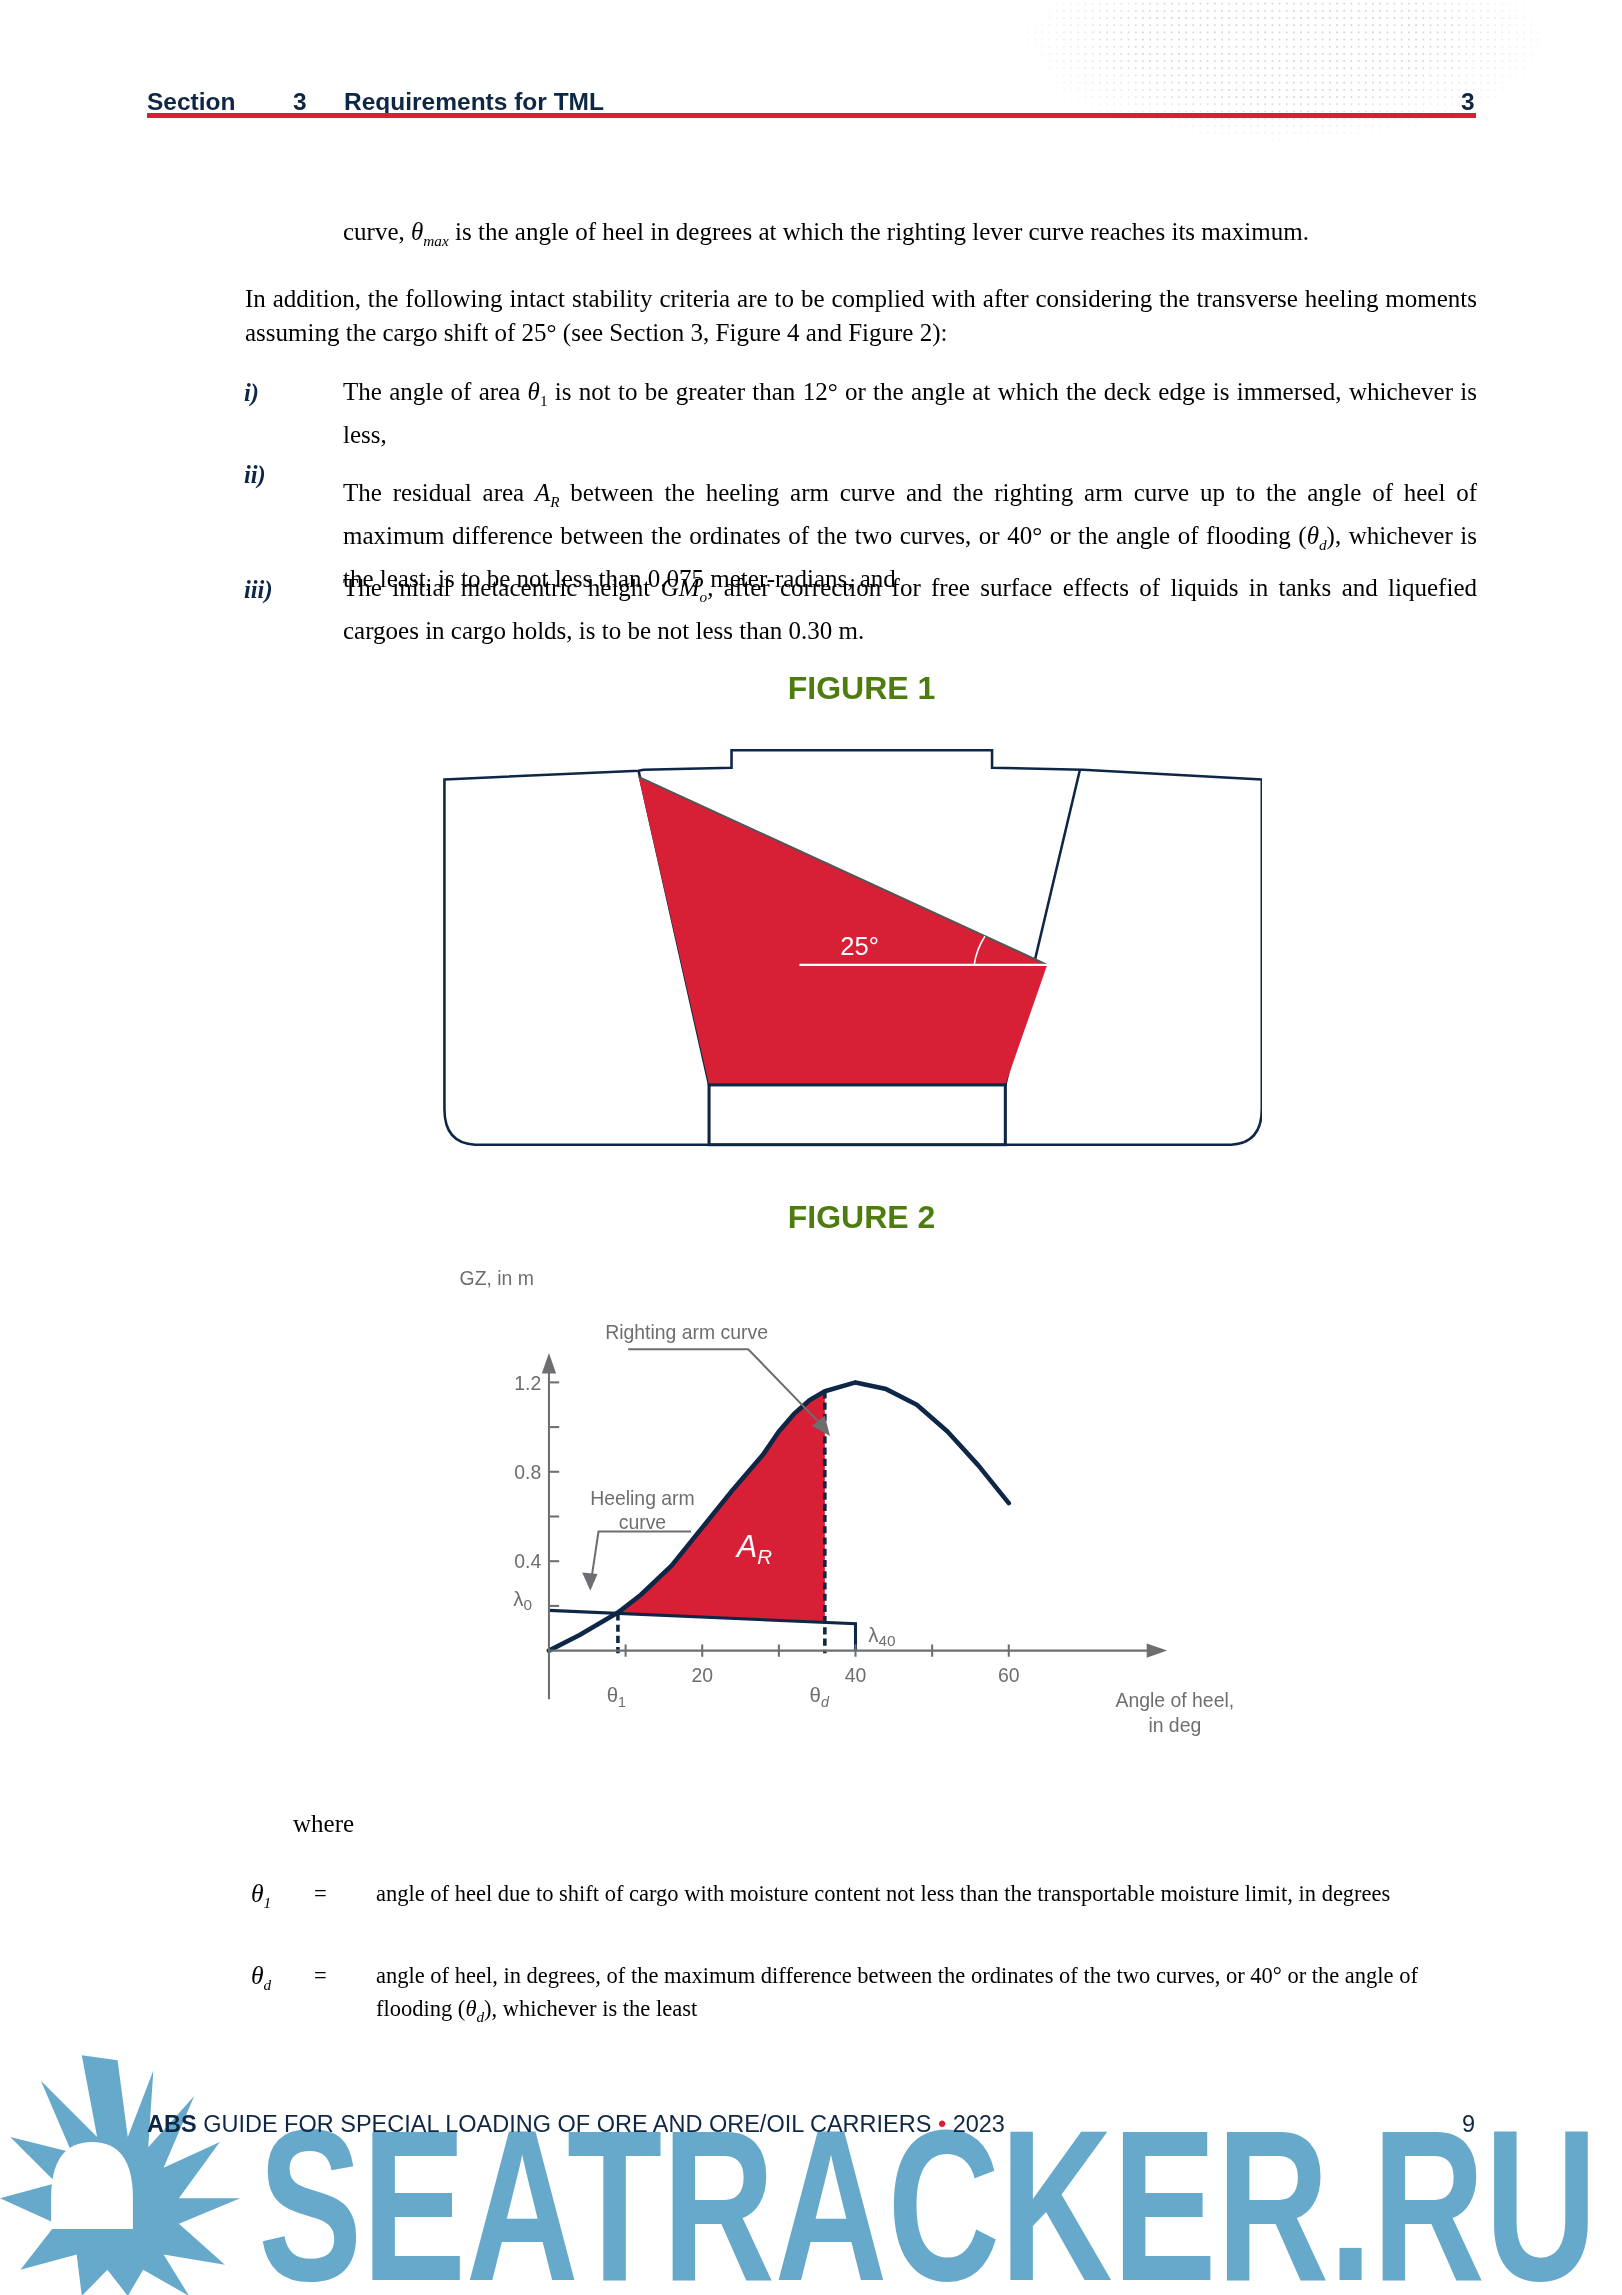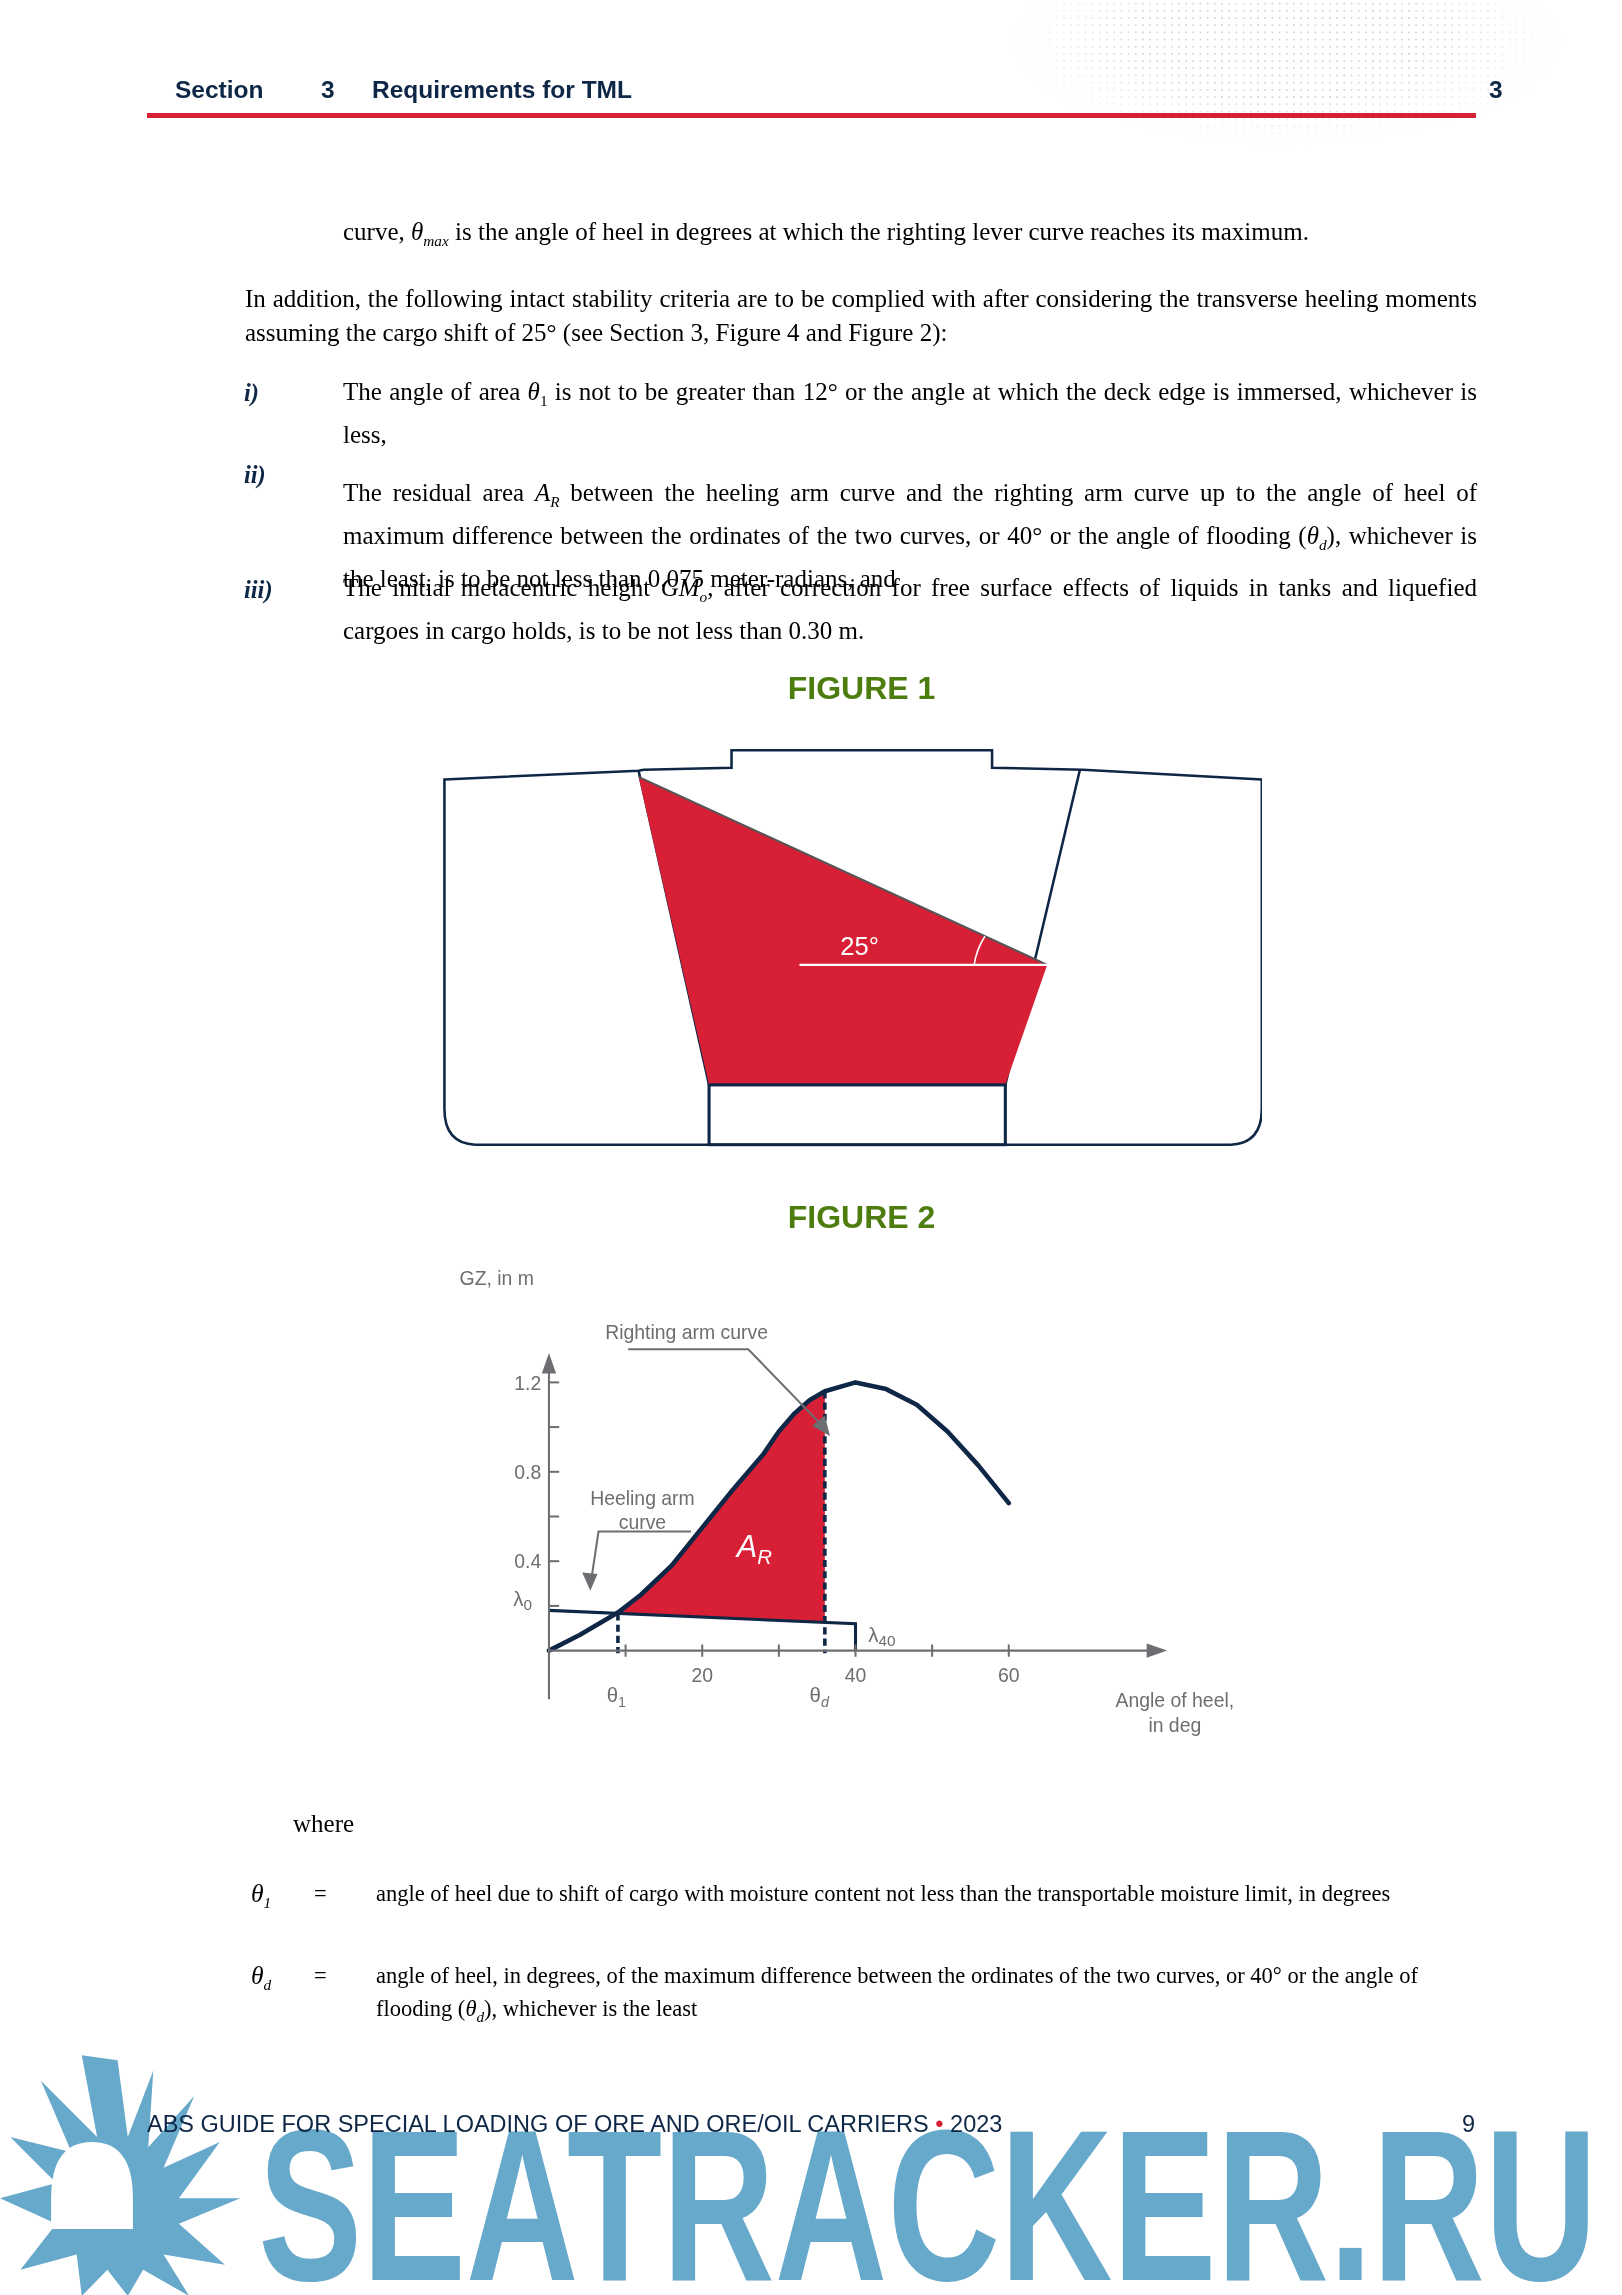--- a/index.html
+++ b/index.html
@@ -3,31 +3,31 @@
 <meta charset="utf-8">
 <style>
   html,body{margin:0;padding:0;background:#fff;}
   body{width:1623px;height:2295px;position:relative;overflow:hidden;font-family:"Liberation Serif",serif;color:#000;}
   .dots{position:absolute;right:0;top:0;width:613px;height:204px;
         background-image:radial-gradient(circle,#b8b8b8 0.8px,transparent 1.1px);
         background-size:7.2px 7.2px;opacity:.55;
         -webkit-mask-image:radial-gradient(ellipse 60% 70% at 45% 20%,#000 40%,transparent 75%);
         mask-image:radial-gradient(ellipse 60% 70% at 45% 20%,#000 40%,transparent 75%);}
   .hdr{position:absolute;top:72px;left:147px;width:1329px;height:36px;font-family:"Liberation Sans",sans-serif;font-weight:bold;font-size:24.5px;color:#0e2746;}
-  .hdr span{position:absolute;top:4px;margin-left:28px;}
+  .hdr span{position:absolute;top:16px;}
   .redrule{position:absolute;left:147px;top:113px;width:1329px;height:5.1px;background:#d71f36;}
   .p{position:absolute;font-size:25px;line-height:34px;text-align:justify;}
   .p i{font-style:italic;}
   .lbl{position:absolute;font-style:italic;font-weight:bold;font-size:24.5px;color:#0e2746;}
   sub{font-size:15.3px;}
   .figtitle{position:absolute;font-family:"Liberation Sans",sans-serif;font-weight:bold;font-size:32px;color:#4d7c0f;width:307px;text-align:center;}
   svg text{font-family:"Liberation Sans",sans-serif;}
   .defs{position:absolute;font-size:22.5px;line-height:33px;}
   .footer{position:absolute;left:147px;top:2111px;font-family:"Liberation Sans",sans-serif;font-size:23.5px;color:#0e2746;}
-  .footer b{font-weight:normal;}
+  .footer b{font-weight:bold;}
   .wm{position:absolute;left:0;top:2050px;width:1623px;height:246px;}
 </style>
 </head>
 <body>
 
 <div class="dots"></div>
 
 <div class="hdr">
   <span style="left:0">Section</span>
   <span style="left:146px">3</span>

